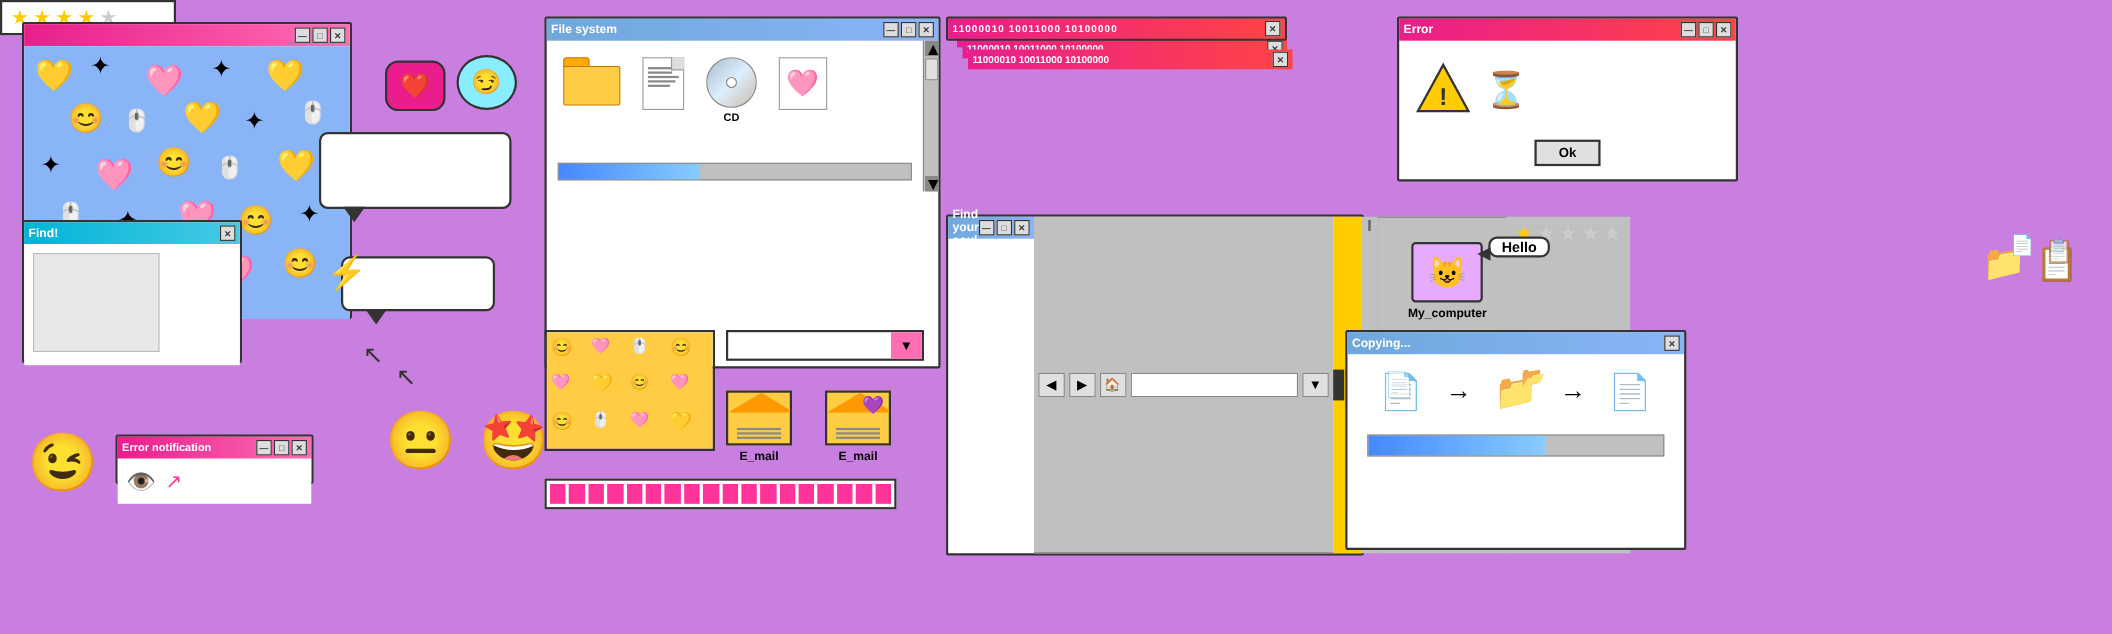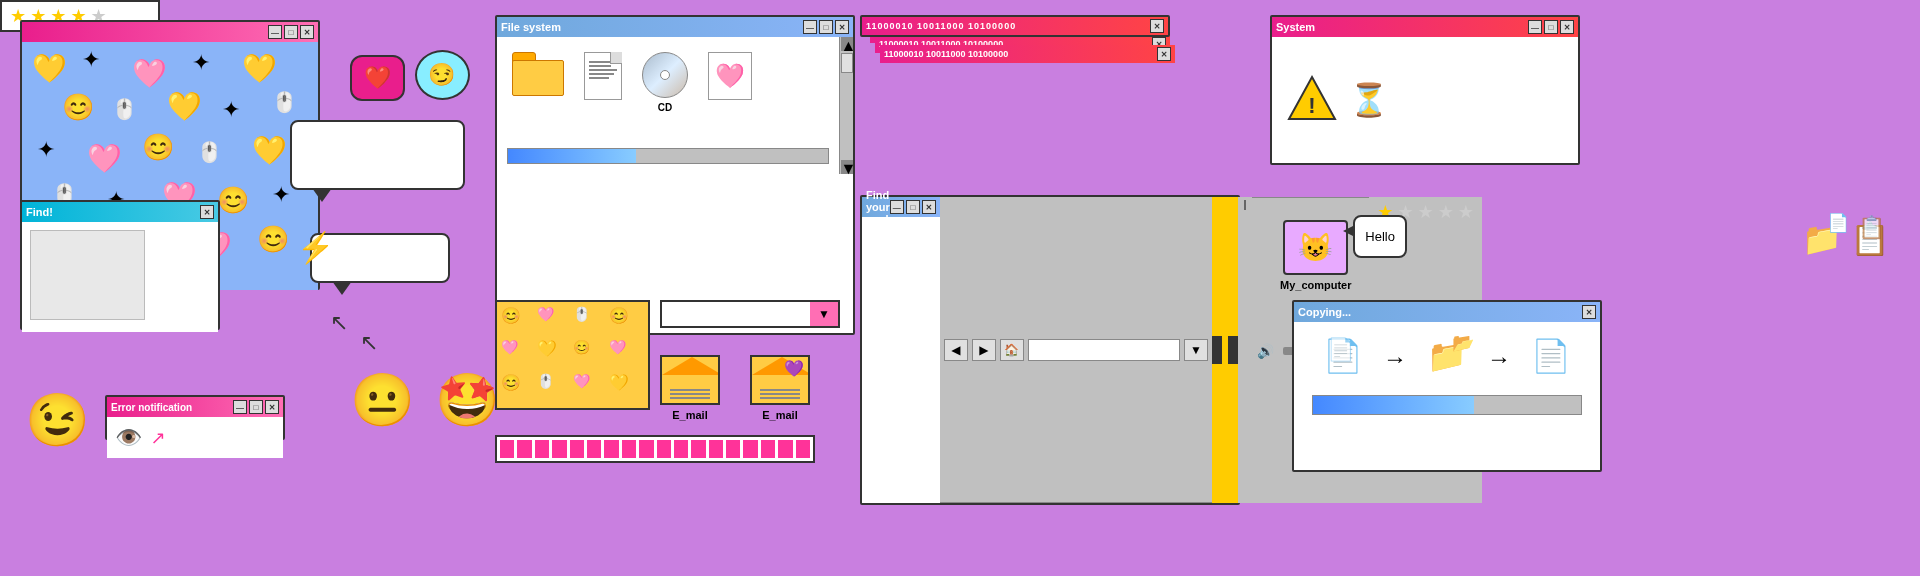--- a/index.html
+++ b/index.html
@@ -312,24 +312,24 @@
       left: 1280px;
       top: 220px;
       display: flex;
       flex-direction: column;
       align-items: center;
       gap: 4px;
     }
 
     
     #win-copying {
-      left: 1292px;
+      left: 1223px;
       top: 300px;
       width: 310px;
-      height: 172px;
+      height: 200px;
     }
     .copying-content {
       padding: 15px;
       display: flex;
       flex-direction: column;
       gap: 10px;
       align-items: center;
     }
     .copy-progress-track {
       width: 270px;
@@ -402,23 +402,23 @@
       height: 28px;
       background: #333;
     }
 
     
     .hello-bubble {
       position: absolute;
       background: #fff;
       border: 2px solid #333;
       border-radius: 8px;
-      padding: 12px 10px;
+      padding: 0 10px;
       font-size: 13px;
-      font-weight: normal;
+      font-weight: bold;
       white-space: nowrap;
     }
     .hello-bubble::after {
       content: '';
       position: absolute;
       left: -12px;
       top: 8px;
       border-width: 6px 12px 6px 0;
       border-style: solid;
       border-color: transparent #333 transparent transparent;
@@ -751,36 +751,39 @@
     <span style="font-size:18px;color:#ff3399;">↗</span>
   </div>
 </div>
 
 <div style="position:absolute;left:25px;top:390px;font-size:52px;">😉</div>
 <div style="position:absolute;left:350px;top:370px;font-size:52px;">😐</div>
 <div style="position:absolute;left:435px;top:370px;font-size:52px;">🤩</div>
 
 <div class="window" id="win-error-dialog" style="display:flex;flex-direction:column;">
   <div class="window-titlebar titlebar-red">
-    <span>System</span>
+    <span>Error</span>
     <div class="window-controls">
       <div class="win-btn">—</div>
       <div class="win-btn">□</div>
       <div class="win-btn">✕</div>
     </div>
   </div>
   <div class="error-body">
     <div style="flex-shrink:0;">
       <svg width="50" height="50" viewBox="0 0 50 50">
         <polygon points="25,4 48,46 2,46" fill="#ffcc00" stroke="#333" stroke-width="2"></polygon>
         <text x="25" y="40" text-anchor="middle" font-size="22" font-weight="bold" fill="#333">!</text>
       </svg>
     </div>
     <div style="font-size:32px;flex-shrink:0;">⏳</div>
   </div>
+  <div style="display:flex;justify-content:center;padding-bottom:12px;">
+    <button class="ok-button">Ok</button>
+  </div>
 </div>
 
 <div id="my-computer">
   <div style="position:relative;">
 
     <div style="width:65px;height:55px;background:#e8aaff;border:2.5px solid #333;border-radius:4px;display:flex;align-items:center;justify-content:center;font-size:28px;position:relative;">😺</div>
 
     <div class="hello-bubble" style="position:absolute;top:-5px;left:70px;">
       <span>Hello</span>
     </div>

